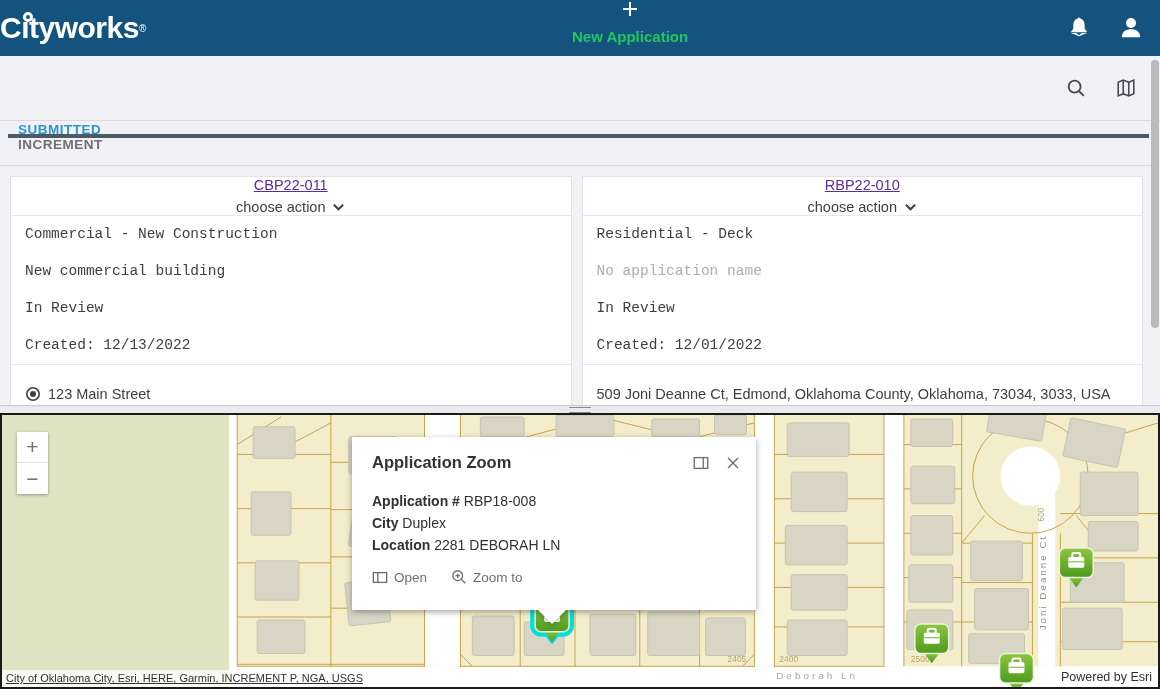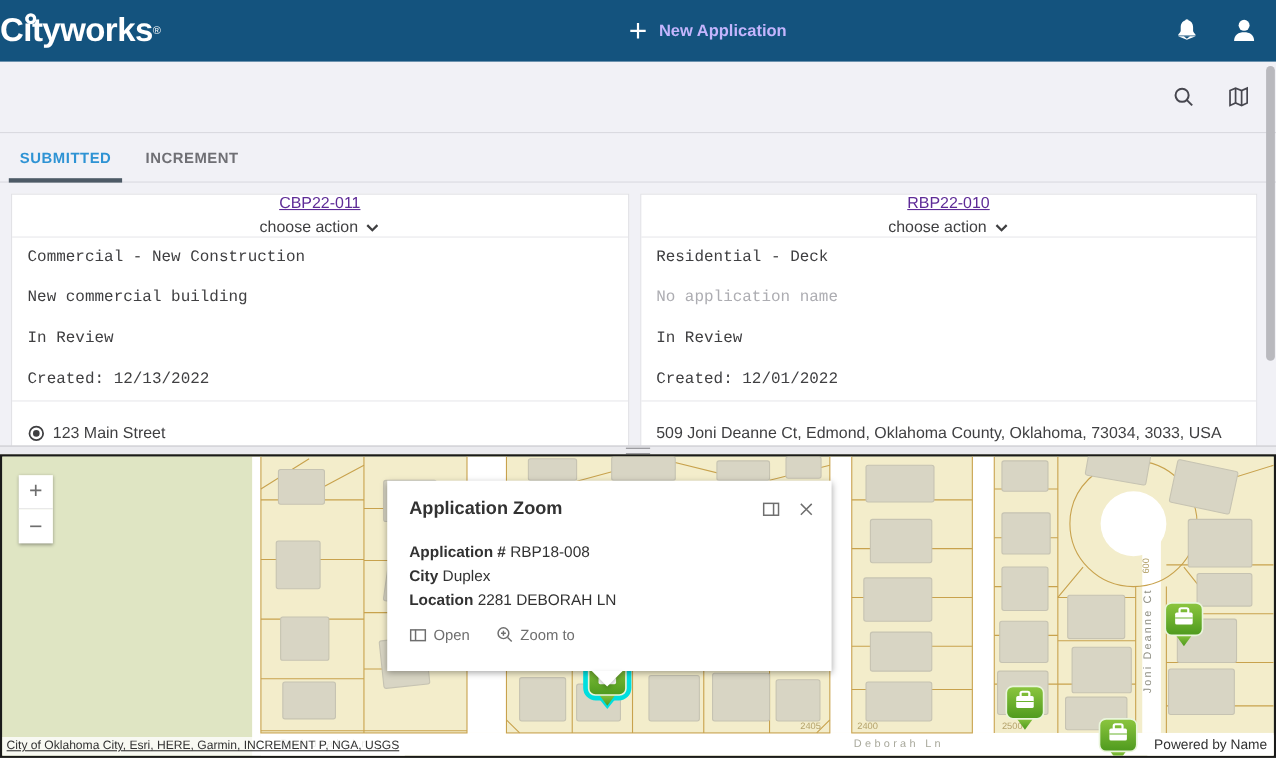--- a/index.html
+++ b/index.html
@@ -6,31 +6,31 @@
   .app{position:relative;width:1160px;height:689px;background:#F1F1F6;overflow:hidden;
        font-family:"Liberation Sans",sans-serif;color:#3F3F41;}
 
   
   .hdr{position:absolute;top:0;left:0;width:100%;height:56px;background:#14537E;display:flex;align-items:center;}
   .logo{position:relative;color:#fff;cursor:pointer;}
   .logo-text{font-size:30px;font-weight:bold;letter-spacing:-0.5px;}
   .logo-reg{font-size:10px;vertical-align:super;}
   .logo-pin{position:absolute;left:23px;top:1px;width:4px;height:4px;border:3px solid #fff;border-radius:50%;background:#14537E;}
   .newapp{position:absolute;left:566px;top:0;height:56px;display:flex;align-items:center;gap:11px;
-          background:none;border:none;color:#c4b5fd;font-size:15px;font-weight:600;font-family:inherit;cursor:pointer;}
+          background:none;border:none;color:#22c55e;font-size:15px;font-weight:600;font-family:inherit;cursor:pointer;flex-direction:column;}
   .hdr-icons{margin-left:auto;margin-right:16px;display:flex;align-items:center;gap:26px;}
   .hicon{width:26px;height:26px;cursor:pointer;}
 
   
   .toolbar{position:absolute;top:56px;left:0;width:100%;height:65px;box-sizing:border-box;
            display:flex;justify-content:flex-end;align-items:center;gap:28px;padding-right:23px;
            border-bottom:1px solid #DADAE0;}
   .ticon{width:22px;height:22px;cursor:pointer;}
   .tabbar{position:absolute;top:122px;left:0;width:100%;height:44px;box-sizing:border-box;
-          display:flex;padding-left:8px;border-bottom:1px solid #DADAE0;}
+          display:flex;padding-left:8px;border-bottom:1px solid #DADAE0;flex-direction:column;}
   .tab{display:flex;align-items:center;padding:0 10px;margin-right:11px;font-size:13.5px;font-weight:bold;
        letter-spacing:.5px;color:#6F6F74;position:relative;cursor:pointer;}
   .tab.active{color:#2E93D4;}
   .tab.active::after{content:'';position:absolute;left:0;right:0;bottom:-1px;height:4px;background:#4D5A66;}
 
   
   .cards{position:absolute;top:176px;left:0;width:100%;box-sizing:border-box;
          display:flex;gap:10px;padding:0 17px 0 10px;}
   .card{flex:1;background:#fff;border:1px solid #E2E2E6;box-sizing:border-box;}
   .card-head{height:38px;display:flex;align-items:center;justify-content:space-between;
@@ -382,16 +382,16 @@
             <path d="M7.5 5 V10 M5 7.5 H10" stroke="#6E6E6E" stroke-width="1.5"></path>
             <path d="M11.8 11.8 L16 16" stroke="#6E6E6E" stroke-width="1.5"></path>
           </svg>
           <span>Zoom to</span>
         </span>
       </div>
       <div class="popup-tail"></div>
     </div>
 
     <div class="attrib">City of Oklahoma City, Esri, HERE, Garmin, INCREMENT P, NGA, USGS</div>
-    <div class="powered">Powered by Name</div>
+    <div class="powered">Powered by Esri</div>
   </div>
 
 </div>
 
 </body></html>

